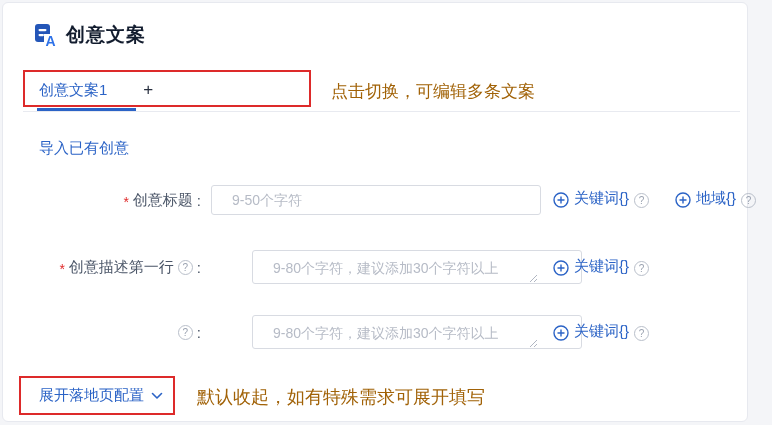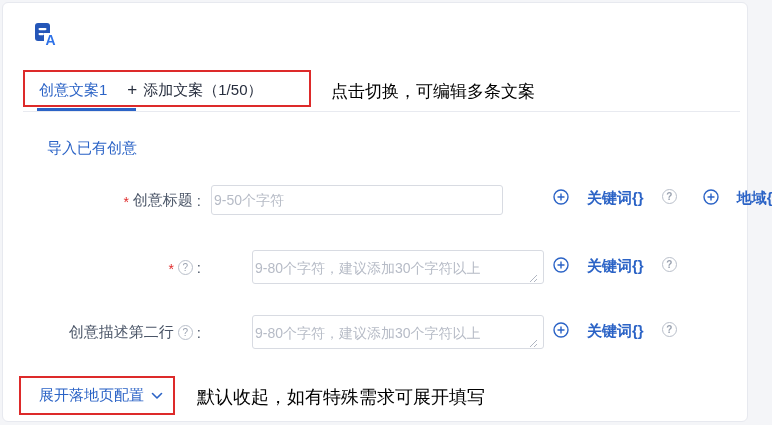--- a/index.html
+++ b/index.html
@@ -8,55 +8,55 @@
   .page { position:relative; width:772px; height:425px; background:#f4f5f8; overflow:hidden; }
   .card { position:absolute; left:2px; top:2px; width:746px; height:420px;
           background:#ffffff; border:1px solid #e7e9ef; border-radius:6px; }
 
   
   .header { position:absolute; left:31px; top:19px; display:flex; align-items:center; gap:8px; }
   .title-icon { width:24px; height:24px; display:inline-flex; }
   .panel-title { font-size:19px; font-weight:600; color:#121c2e; letter-spacing:1px; }
 
   
-  .tabbar { position:absolute; left:36px; top:72px; height:30px; display:flex; align-items:center; gap:20px; }
+  .tabbar { position:absolute; left:36px; top:72px; height:30px; display:flex; align-items:center; gap:36px; }
   .tab { font-size:15px; cursor:pointer; display:flex; align-items:center; gap:6px; white-space:nowrap; }
   .tab.active { color:#2b63c6; }
   .tab.add { color:#272e3e; }
   .tab.add .plus { font-size:17px; color:#272e3e; }
   .tab-underline { position:absolute; left:34px; top:105px; width:99px; height:3px; background:#2b63c6; }
   .divider { position:absolute; left:20px; top:108px; width:717px; height:1px; background:#e8eaf0; }
 
   
   .red-box { position:absolute; border:2px solid #dd2a2a; background:transparent; pointer-events:none; }
   .red-box-tabs { left:20px; top:67px; width:288px; height:37px; }
   .red-box-expand { left:16px; top:373px; width:156px; height:39px; }
-  .note { position:absolute; color:#000000; font-weight:500; white-space:nowrap; }
+  .note { position:absolute; color:#a16207; font-weight:500; white-space:nowrap; }
   .note1 { left:328px; top:77px; font-size:17px; }
   .note2 { left:188px; top:382px; font-size:18px;margin-left:6px; }
 
   
-  .import-link { position:absolute; left:36px; top:136px; font-size:15px; color:#2b63c6; cursor:pointer; text-decoration:none;margin-left:8px; }
+  .import-link { position:absolute; left:36px; top:136px; font-size:15px; color:#2b63c6; cursor:pointer; text-decoration:none; }
 
   
   .form-row { position:absolute; left:0; width:746px; }
   .row-label { position:absolute; left:0; width:198px; display:flex; justify-content:flex-end;
                align-items:center; gap:4px; font-size:15px; color:#4a5567; white-space:nowrap; }
   .req { color:#e02b2b; font-size:14px; margin-top:3px; }
   .colon { color:#4a5567; }
   .field-wrap { position:absolute; left:208px; width:330px; }
-  .text-input, .text-area { width:292px; border:1px solid #d8dbe2; border-radius:3px; background:#fff;
-               font-size:14px; color:#333; padding:0 2px; outline:none; resize:none;
+  .text-input, .text-area { width:330px; border:1px solid #d8dbe2; border-radius:3px; background:#fff;
+               font-size:14px; color:#333; padding:0 20px; outline:none; resize:none;
                font-family:"Liberation Sans","DejaVu Sans",sans-serif; }
   .text-input { height:30px; }
   .text-area { height:34px; padding-top:8px; line-height:18px; overflow:hidden;margin-left:41px; }
   .text-input::placeholder, .text-area::placeholder { color:#b6bbc6; }
   .resize-handle { position:absolute; right:3px; bottom:5px; width:9px; height:9px; }
   .row-actions { position:absolute; left:550px; display:flex; align-items:center; gap:26px; }
-  .action { display:flex; align-items:flex-start; gap:18px; cursor:pointer; white-space:nowrap;font-weight:bold; }
+  .action { display:flex; align-items:flex-end; gap:5px; cursor:pointer; white-space:nowrap; }
   .action-label { color:#2b63c6; font-size:15px; }
   .help-icon { width:15px; height:15px; border:1px solid #b9bfca; border-radius:50%; color:#9aa2b0;
                font-size:10px; display:inline-flex; align-items:center; justify-content:center; cursor:pointer; }
 
   
   .expand { position:absolute; left:36px; top:383px; display:flex; align-items:center; gap:7px;
             color:#2b63c6; font-size:15px; cursor:pointer; }
 </style>
 </head>
 <body>
@@ -67,27 +67,27 @@
     <div class="header">
       <span class="title-icon">
         <svg viewBox="0 0 24 24" width="24" height="24">
           <rect x="1" y="1" width="15" height="18" rx="3" fill="#2456b8"></rect>
           <rect x="4.5" y="6" width="8" height="2.2" rx="1.1" fill="#ffffff"></rect>
           <rect x="4.5" y="11" width="5.5" height="2.2" rx="1.1" fill="#ffffff"></rect>
           <rect x="10" y="11" width="14" height="13" fill="#ffffff"></rect>
           <text x="11.5" y="22.5" font-size="14" font-weight="bold" fill="#2e72e8">A</text>
         </svg>
       </span>
+      <h1 class="panel-title">创意文案</h1>
     </div>
 
     <div class="tabbar">
       <div class="tab active">创意文案1</div>
       <div class="tab add">
         <span class="plus">+</span>
-        <span>添加文案（1/50）</span>
       </div>
     </div>
     <div class="tab-underline"></div>
     <div class="divider"></div>
     <div class="red-box red-box-tabs"></div>
     <div class="note note1">点击切换，可编辑多条文案</div>
 
     <a class="import-link">导入已有创意</a>
 
     <div class="form-row" style="top:182px;">
@@ -115,20 +115,21 @@
           </svg>
           <span class="action-label">地域{}</span>
           <span class="help-icon">?</span>
         </div>
       </div>
     </div>
 
     <div class="form-row" style="top:247px;">
       <div class="row-label" style="height:34px;">
         <span class="req">*</span>
+        <span>创意描述第一行</span>
         <span class="help-icon">?</span>
         <span class="colon">:</span>
       </div>
       <div class="field-wrap">
         <textarea class="text-area" placeholder="9-80个字符，建议添加30个字符以上" style=""></textarea>
         <svg class="resize-handle" viewBox="0 0 9 9">
           <path d="M8 1L1 8M8 5L5 8" stroke="#b0b6c2" stroke-width="1"></path>
         </svg>
       </div>
       <div class="row-actions" style="top:7px;">
@@ -138,21 +139,20 @@
             <path d="M8 4.5v7M4.5 8h7" stroke="#2b63c6" stroke-width="1.4"></path>
           </svg>
           <span class="action-label">关键词{}</span>
           <span class="help-icon">?</span>
         </div>
       </div>
     </div>
 
     <div class="form-row" style="top:312px;">
       <div class="row-label" style="height:34px;">
-        <span>创意描述第二行</span>
         <span class="help-icon">?</span>
         <span class="colon">:</span>
       </div>
       <div class="field-wrap">
         <textarea class="text-area" placeholder="9-80个字符，建议添加30个字符以上" style=""></textarea>
         <svg class="resize-handle" viewBox="0 0 9 9">
           <path d="M8 1L1 8M8 5L5 8" stroke="#b0b6c2" stroke-width="1"></path>
         </svg>
       </div>
       <div class="row-actions" style="top:7px;">

